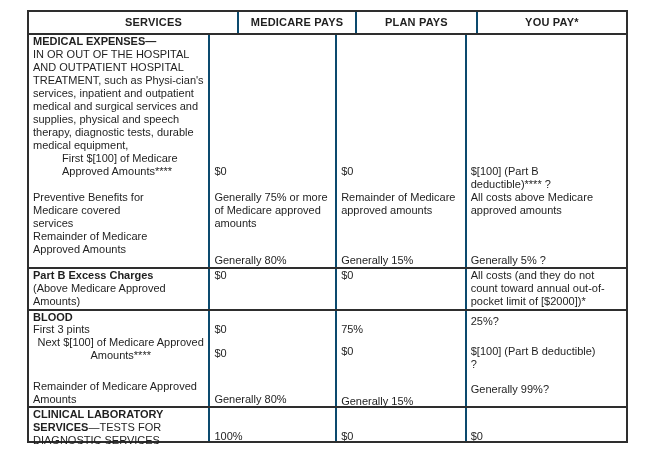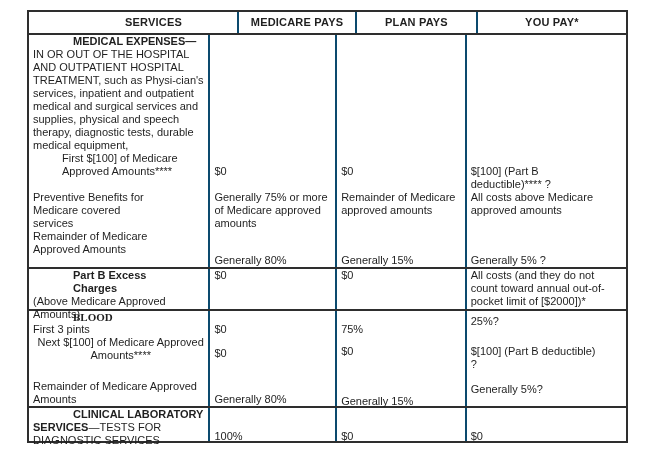--- a/index.html
+++ b/index.html
@@ -37,21 +37,21 @@
   .hdr .cell{
     display:flex;align-items:center;justify-content:center;
     font-weight:bold;font-size:11px;letter-spacing:0.2px;
     height:100%;
   }
   .sec-me{height:234px;}
   .sec-pb{height:42px;}
   .sec-bl{height:97px;}
   .sec-cl{height:35px;}
   .blk{position:absolute;left:4px;}
-  .b{font-weight:bold;margin-left:40px;}
+  .b{font-weight:bold;}
 </style>
 </head>
 <body>
 
 <div class="tbl">
 
   <div class="row hdr">
     <div class="cell c1">SERVICES</div>
     <div class="cell c2">MEDICARE PAYS</div>
     <div class="cell c3">PLAN PAYS</div>
@@ -98,39 +98,39 @@
     <div class="cell c3">
       <div class="blk" style="top:0;">$0</div>
     </div>
     <div class="cell c4">
       <div class="blk" style="top:0;max-width:136px;">All costs (and they do not count toward annual out-of-pocket limit of [$2000])*</div>
     </div>
   </div>
 
   <div class="row sec-bl">
     <div class="cell c1">
-      <div class="blk b" style="top:0;font-family:Liberation Serif, serif;">BLOOD</div>
+      <div class="blk b" style="top:0;">BLOOD</div>
       <div class="blk" style="top:12px;">First 3 pints</div>
       <div class="blk" style="top:25px;max-width:178px;text-align:center;">Next $[100] of Medicare Approved Amounts****</div>
       <div class="blk" style="top:69px;max-width:170px;">Remainder of Medicare Approved Amounts</div>
     </div>
     <div class="cell c2">
       <div class="blk" style="top:12px;">$0</div>
       <div class="blk" style="top:36px;">$0</div>
       <div class="blk" style="top:82px;">Generally 80%</div>
     </div>
     <div class="cell c3">
       <div class="blk" style="top:12px;">75%</div>
       <div class="blk" style="top:34px;">$0</div>
       <div class="blk" style="top:84px;">Generally 15%</div>
     </div>
     <div class="cell c4">
       <div class="blk" style="top:4px;">25%?</div>
       <div class="blk" style="top:34px;max-width:130px;">$[100] (Part B deductible) ?</div>
-      <div class="blk" style="top:72px;">Generally 5%?</div>
+      <div class="blk" style="top:72px;">Generally 99%?</div>
     </div>
   </div>
 
   <div class="row sec-cl">
     <div class="cell c1">
       <div class="blk" style="top:0;max-width:180px;"><span class="b">CLINICAL LABORATORY SERVICES</span><span>—TESTS FOR DIAGNOSTIC SERVICES</span></div>
     </div>
     <div class="cell c2">
       <div class="blk" style="top:22px;">100%</div>
     </div>

